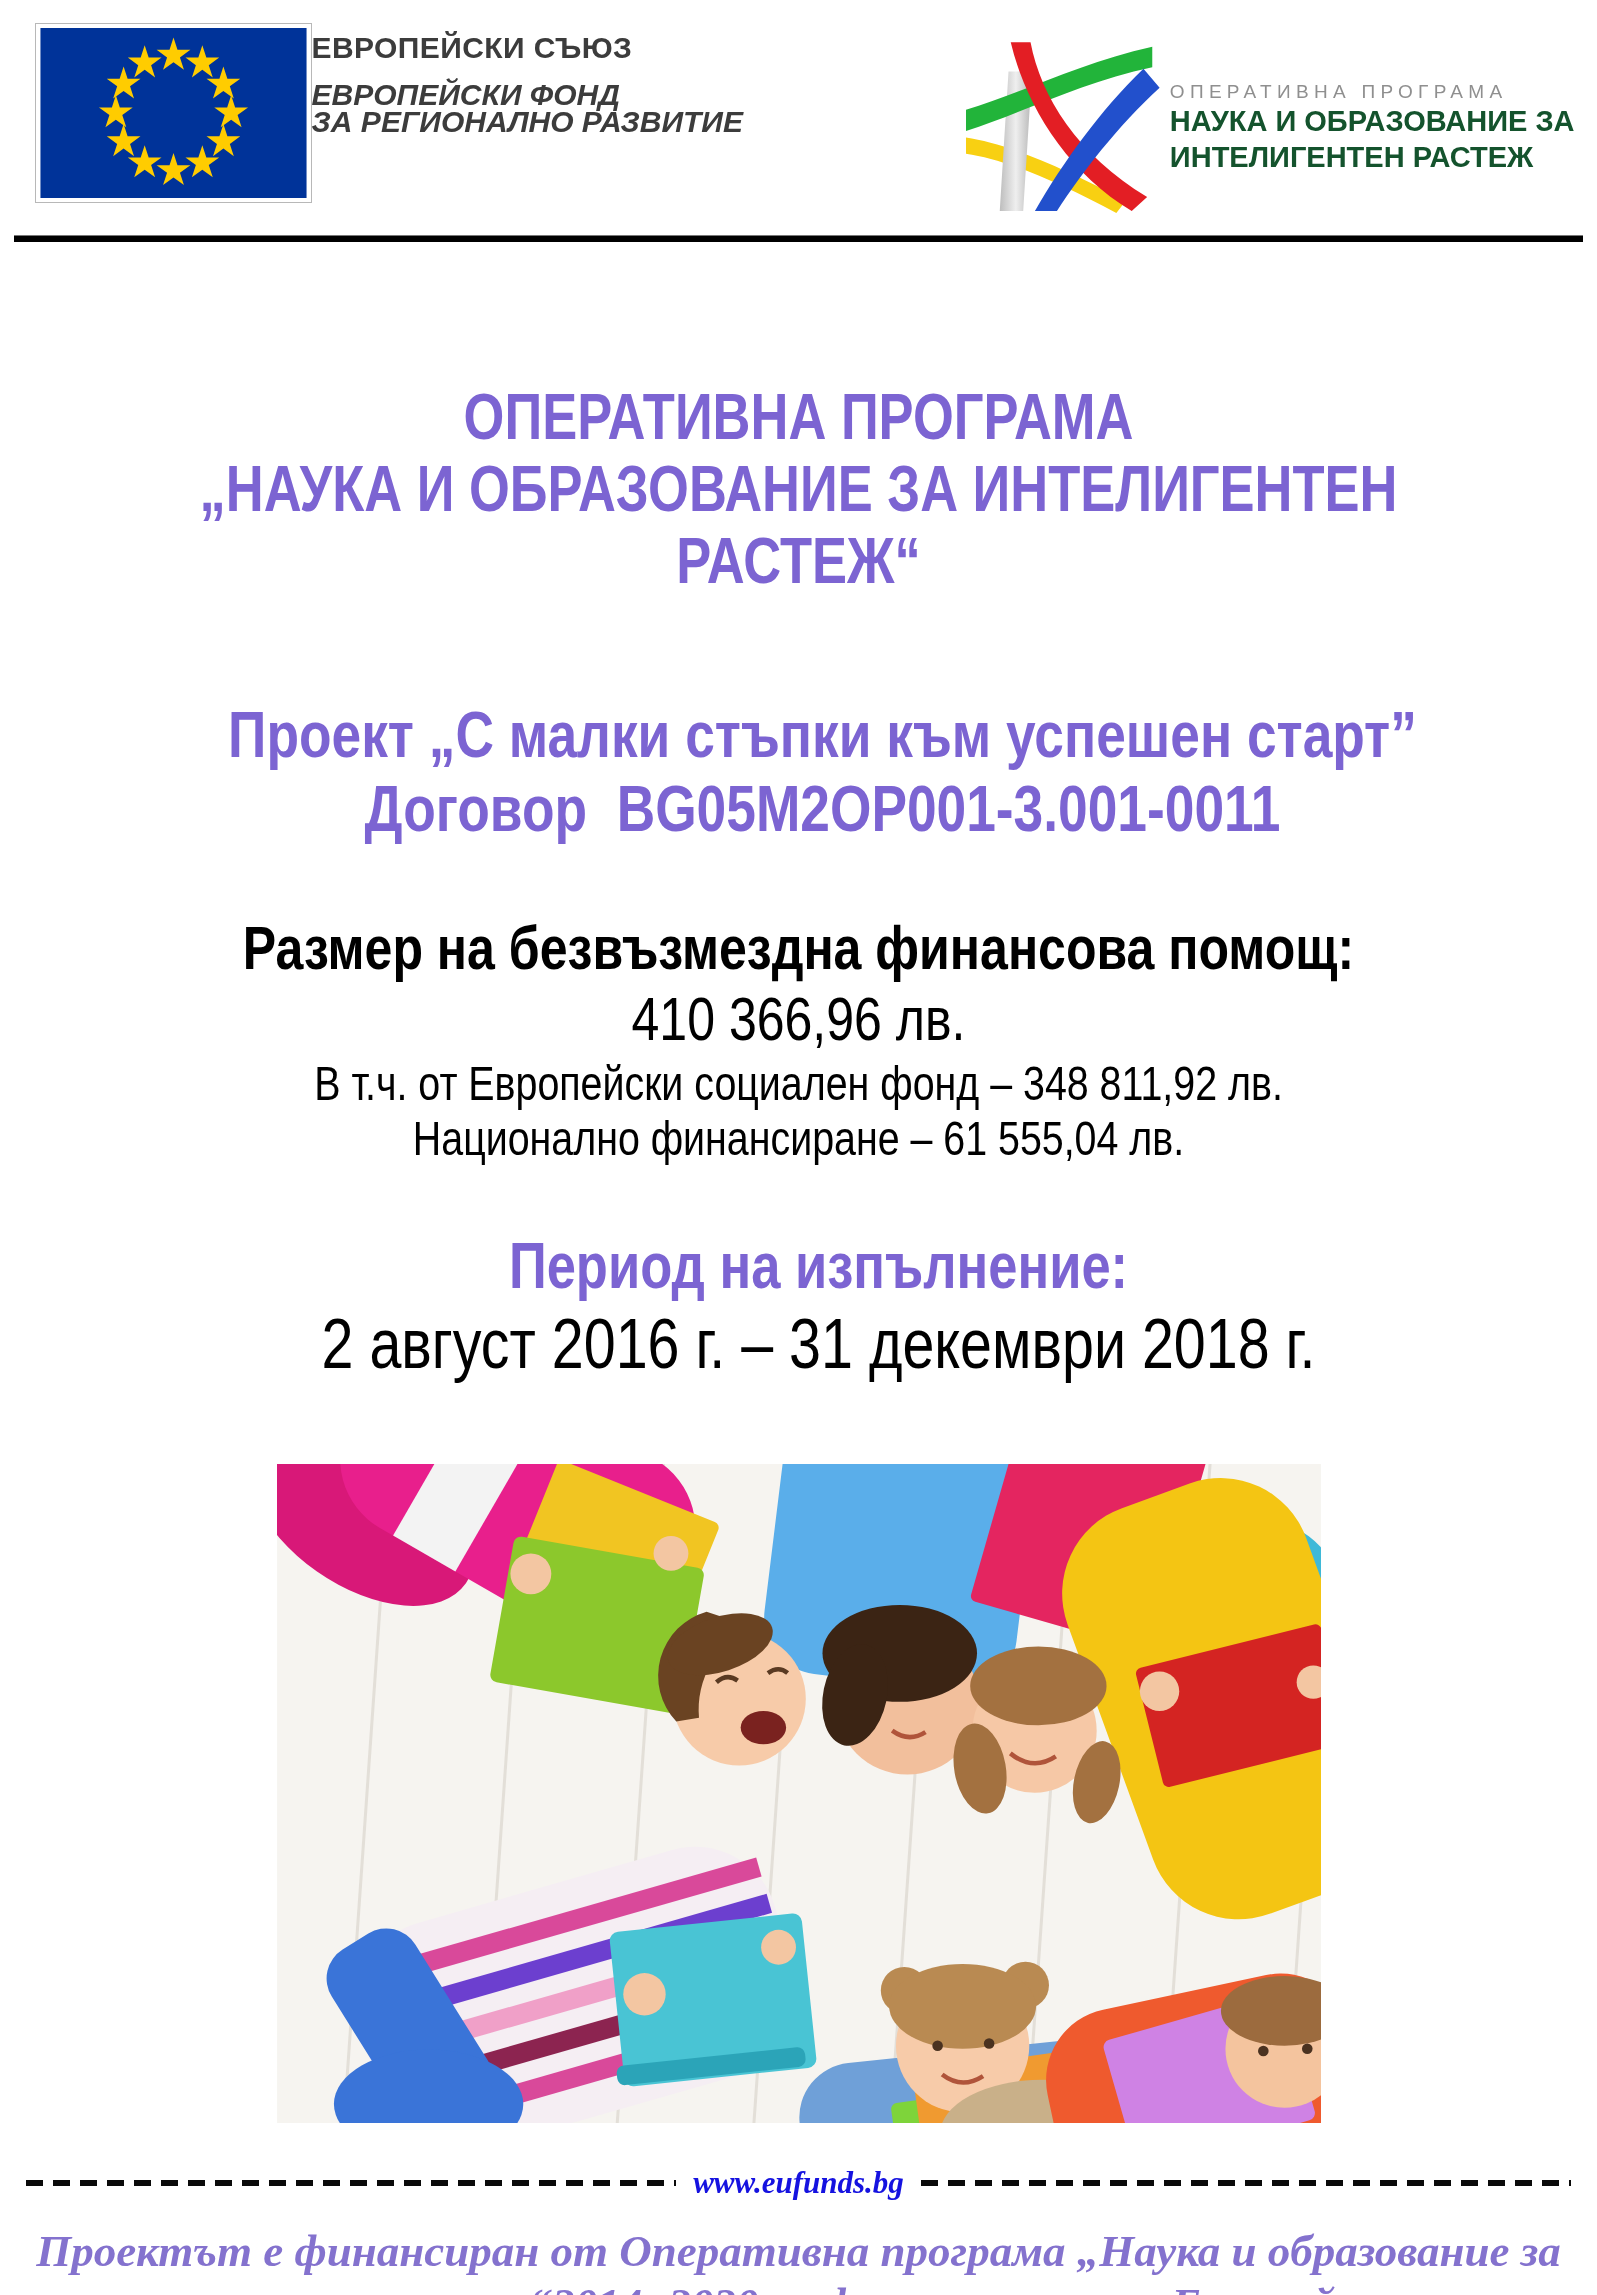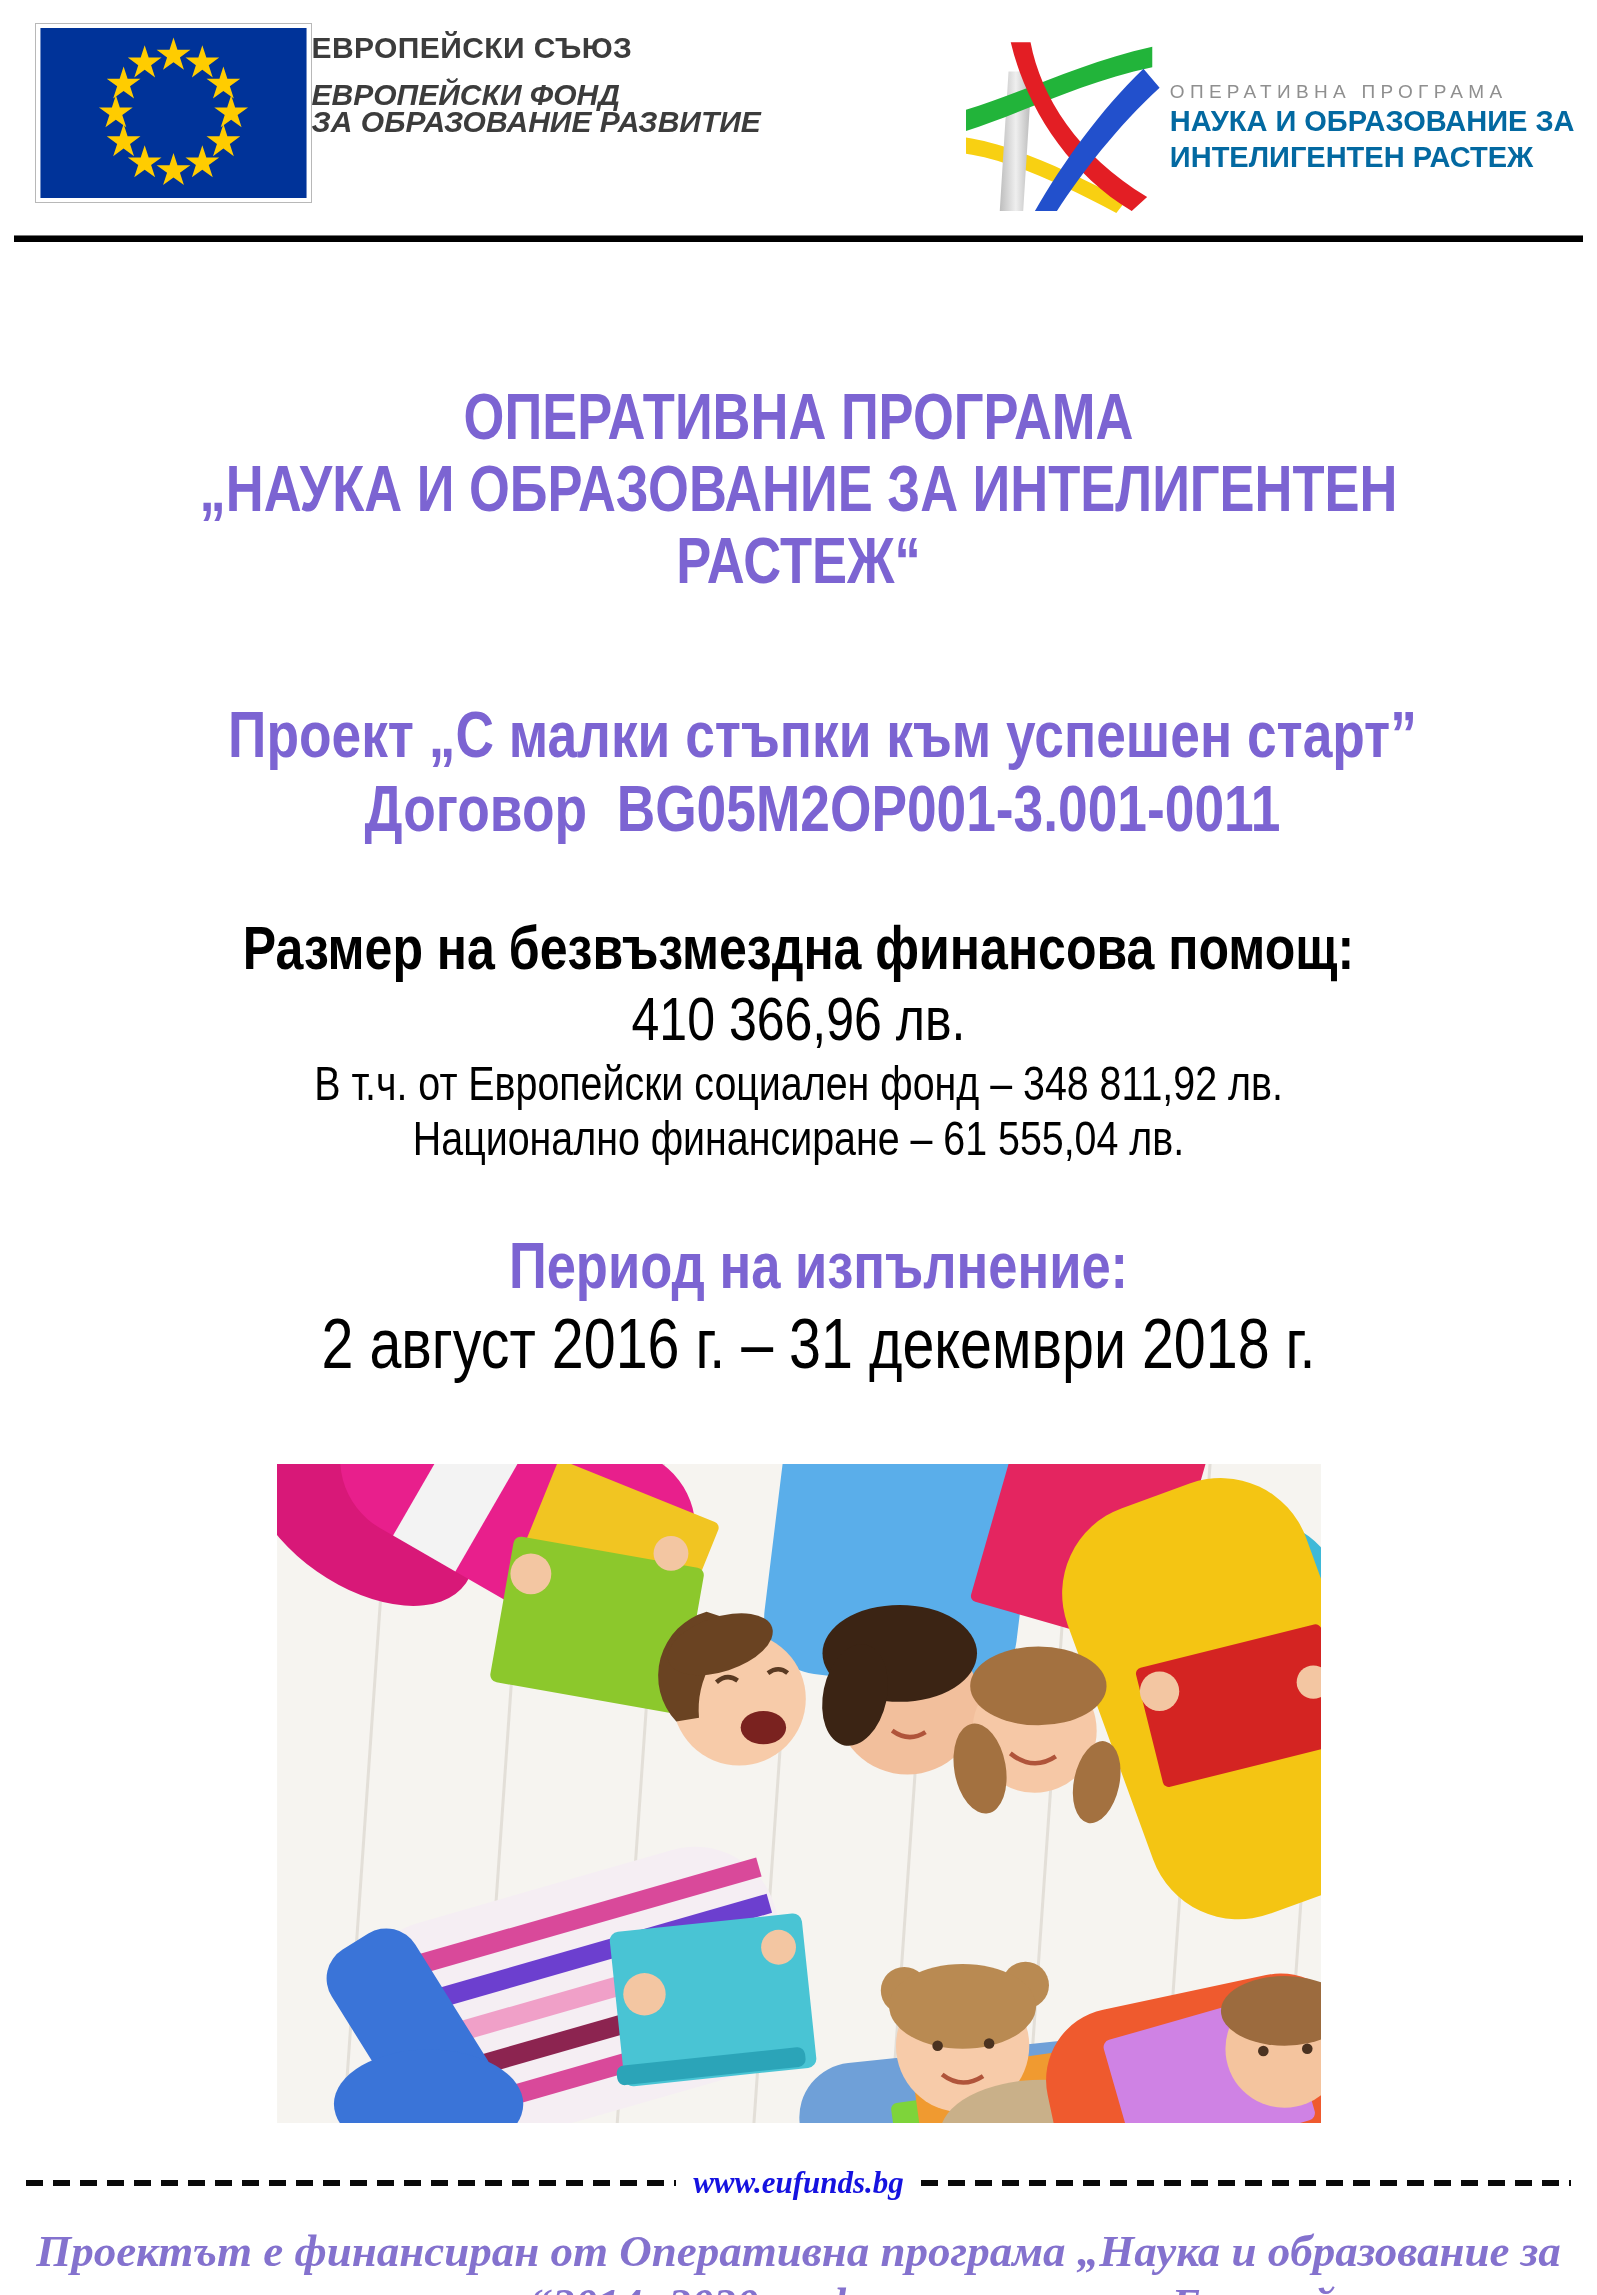--- a/index.html
+++ b/index.html
@@ -28,21 +28,21 @@
     width:267px;height:170px;
     box-sizing:content-box;
   }
   .eu-text{padding-top:7.6px;color:#3c3c3c;}
   .eu-title{font-size:30px;font-weight:bold;letter-spacing:0.4px;}
   .eu-group1{margin-top:19.7px;font-size:23px;font-weight:bold;line-height:27px;}
   .eu-group2{margin-top:16.7px;font-size:30px;font-weight:bold;line-height:27px;font-style:italic;}
   .op-logo-block{display:flex;align-items:flex-start;gap:6px;margin-right:4.5px;}
   .op-text{margin-top:58px;}
   .op-kicker{font-size:19px;color:#8f8f8f;letter-spacing:5.3px;white-space:nowrap;}
-  .op-line{font-size:29px;font-weight:bold;color:#0369a1;line-height:36px;white-space:nowrap;}
+  .op-line{font-size:29px;font-weight:bold;color:#14532d;line-height:36px;white-space:nowrap;}
   .divider{
     margin:10.6px 13.6px 0 13.6px;
     height:6px;
     background:#000;
     border-top:0.8px solid #777;
   }
   
   .cx{transform:scaleX(0.82);transform-origin:50% 50%;}
   .center{text-align:center;}
   .title-block{margin-top:139px;}
@@ -110,21 +110,21 @@
           <use href="#st" transform="translate(112.5,154)"></use>
           <use href="#st" transform="translate(102,115)"></use>
           <use href="#st" transform="translate(112.5,76)"></use>
           <use href="#st" transform="translate(141,47.4)"></use>
         </svg>
       </div>
       <div class="eu-text">
         <div class="eu-title">ЕВРОПЕЙСКИ СЪЮЗ</div>
         <div class="eu-group2">
           <div>ЕВРОПЕЙСКИ ФОНД</div>
-          <div>ЗА ОБРАЗОВАНИЕ РАЗВИТИЕ</div>
+          <div>ЗА РЕГИОНАЛНО РАЗВИТИЕ</div>
         </div>
       </div>
     </div>
 
     <div class="op-logo-block">
       <svg width="198" height="191" viewBox="0 0 270 252">
         <defs>
           <linearGradient id="silver" x1="0" y1="0" x2="1" y2="0">
             <stop offset="0" stop-color="#bdbdbd"></stop>
               <stop offset="0.5" stop-color="#efefef"></stop>

